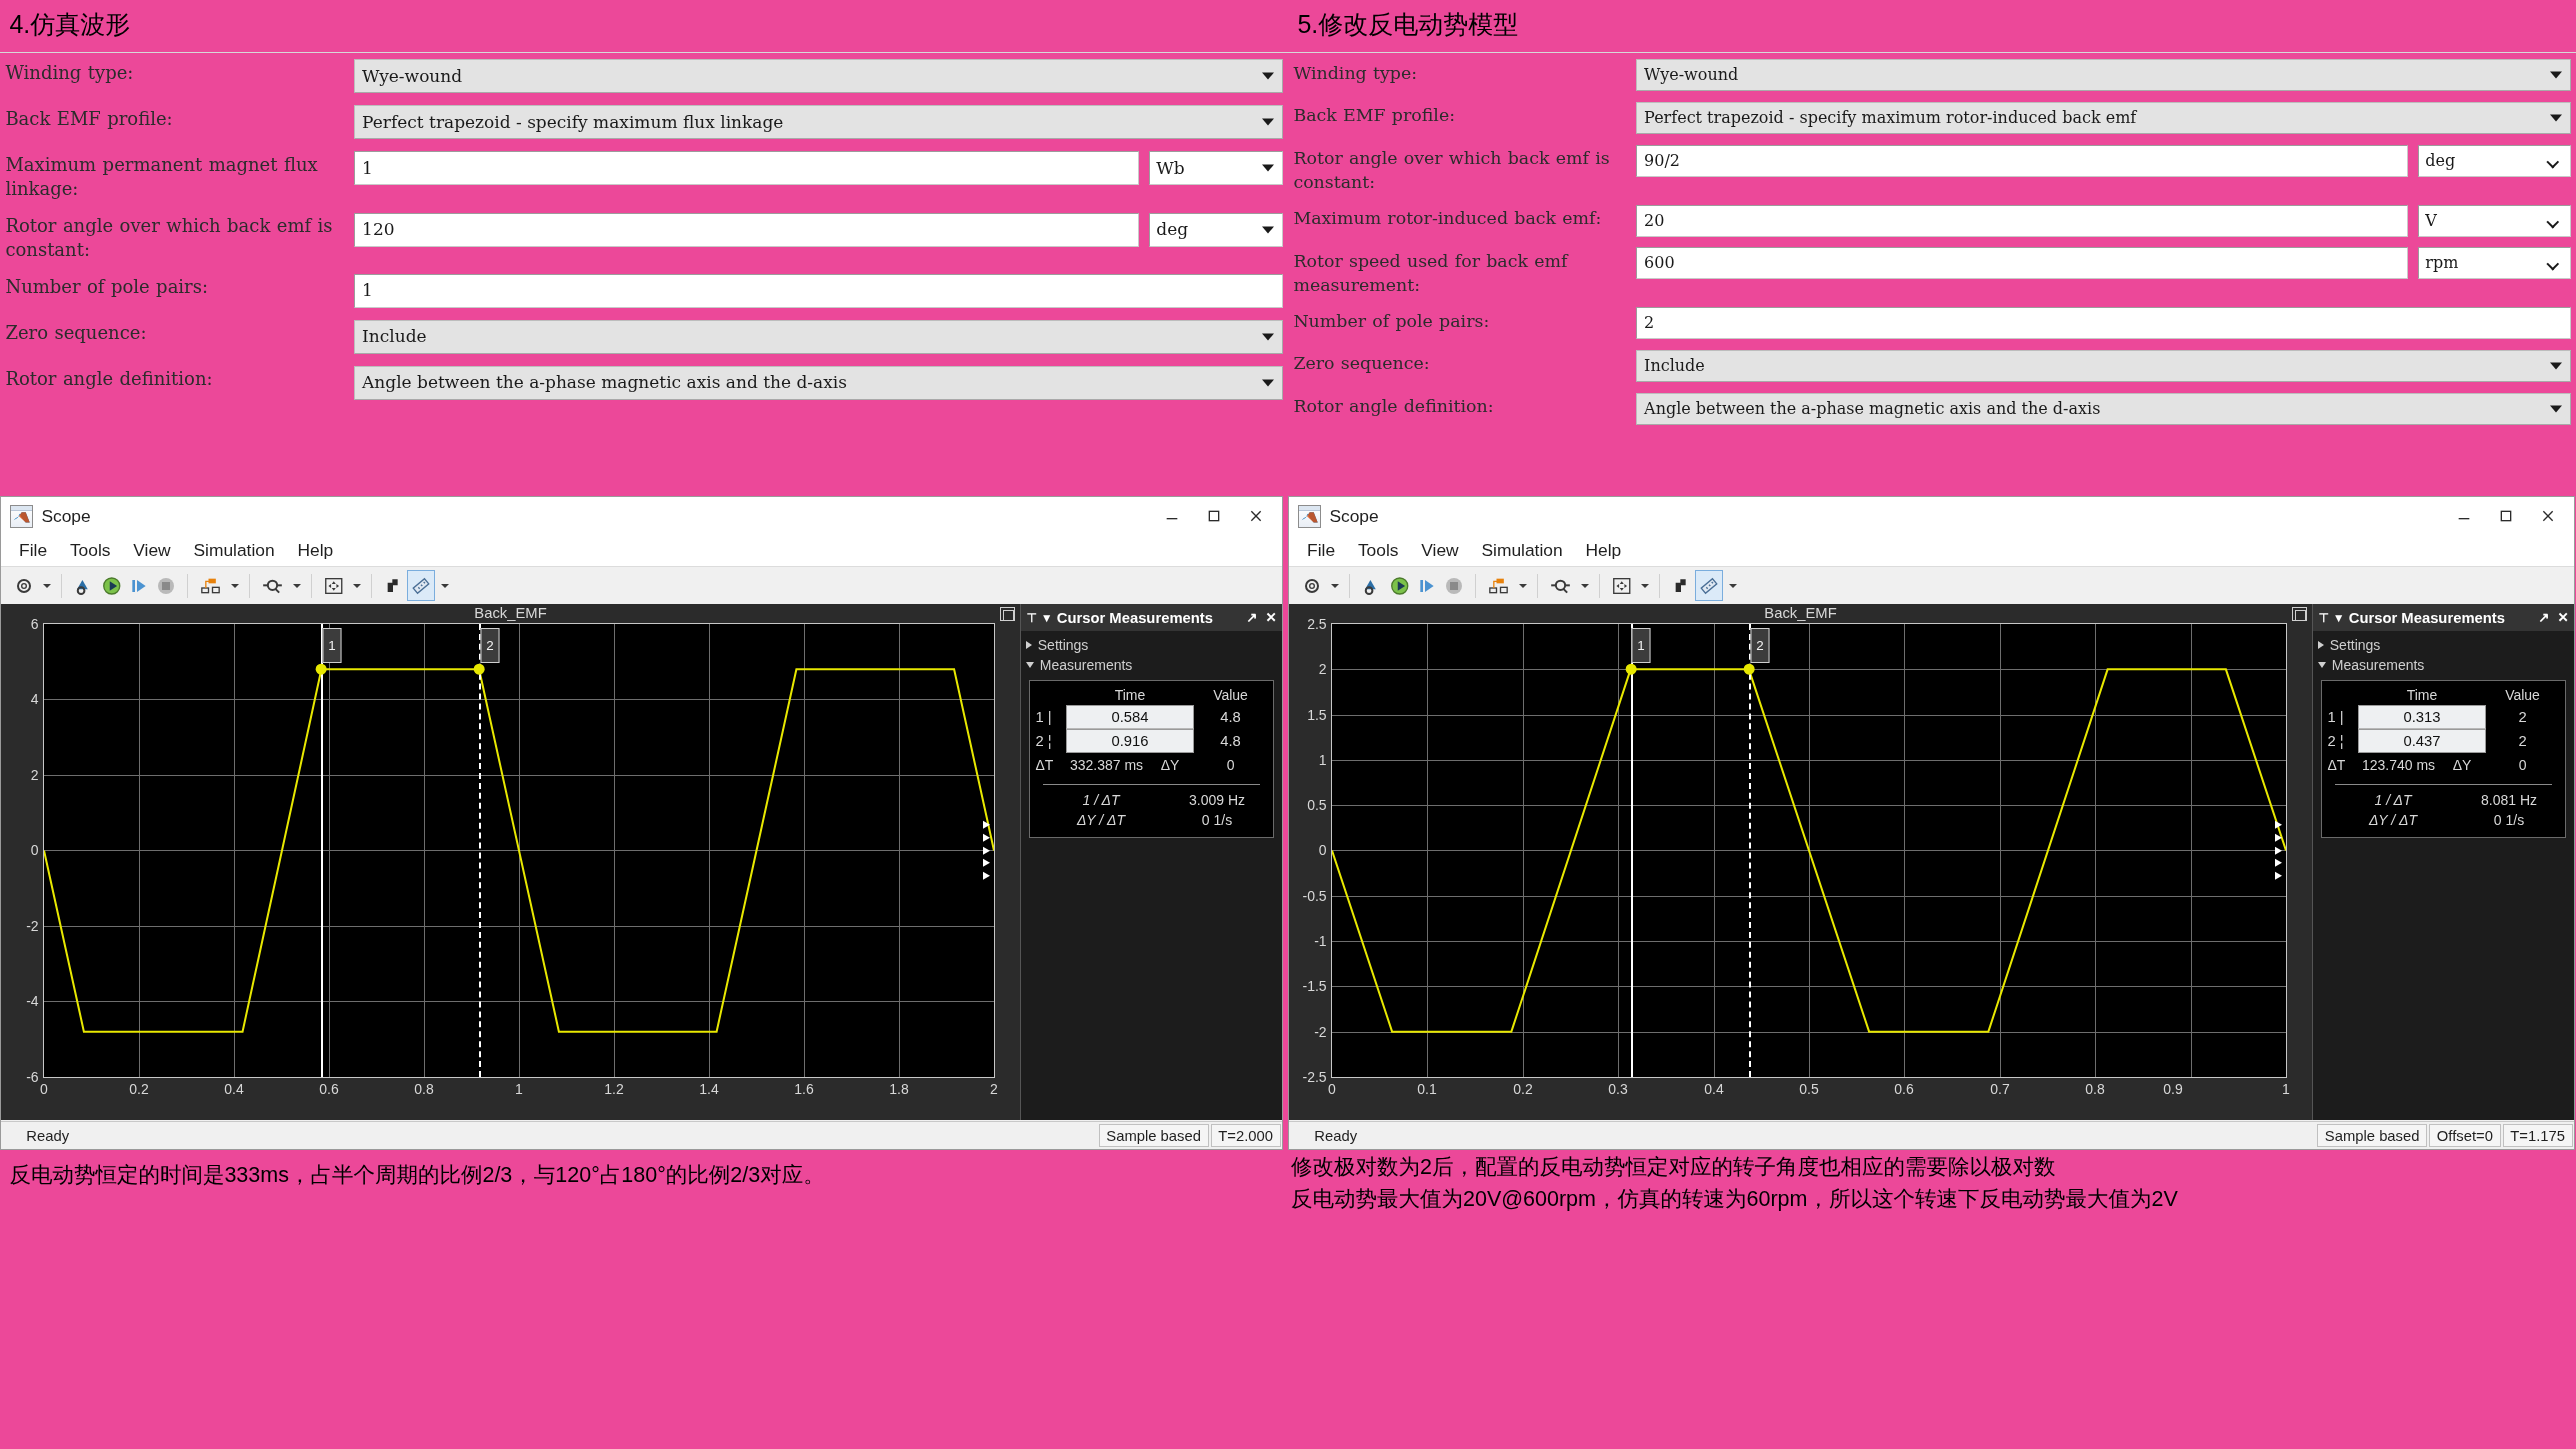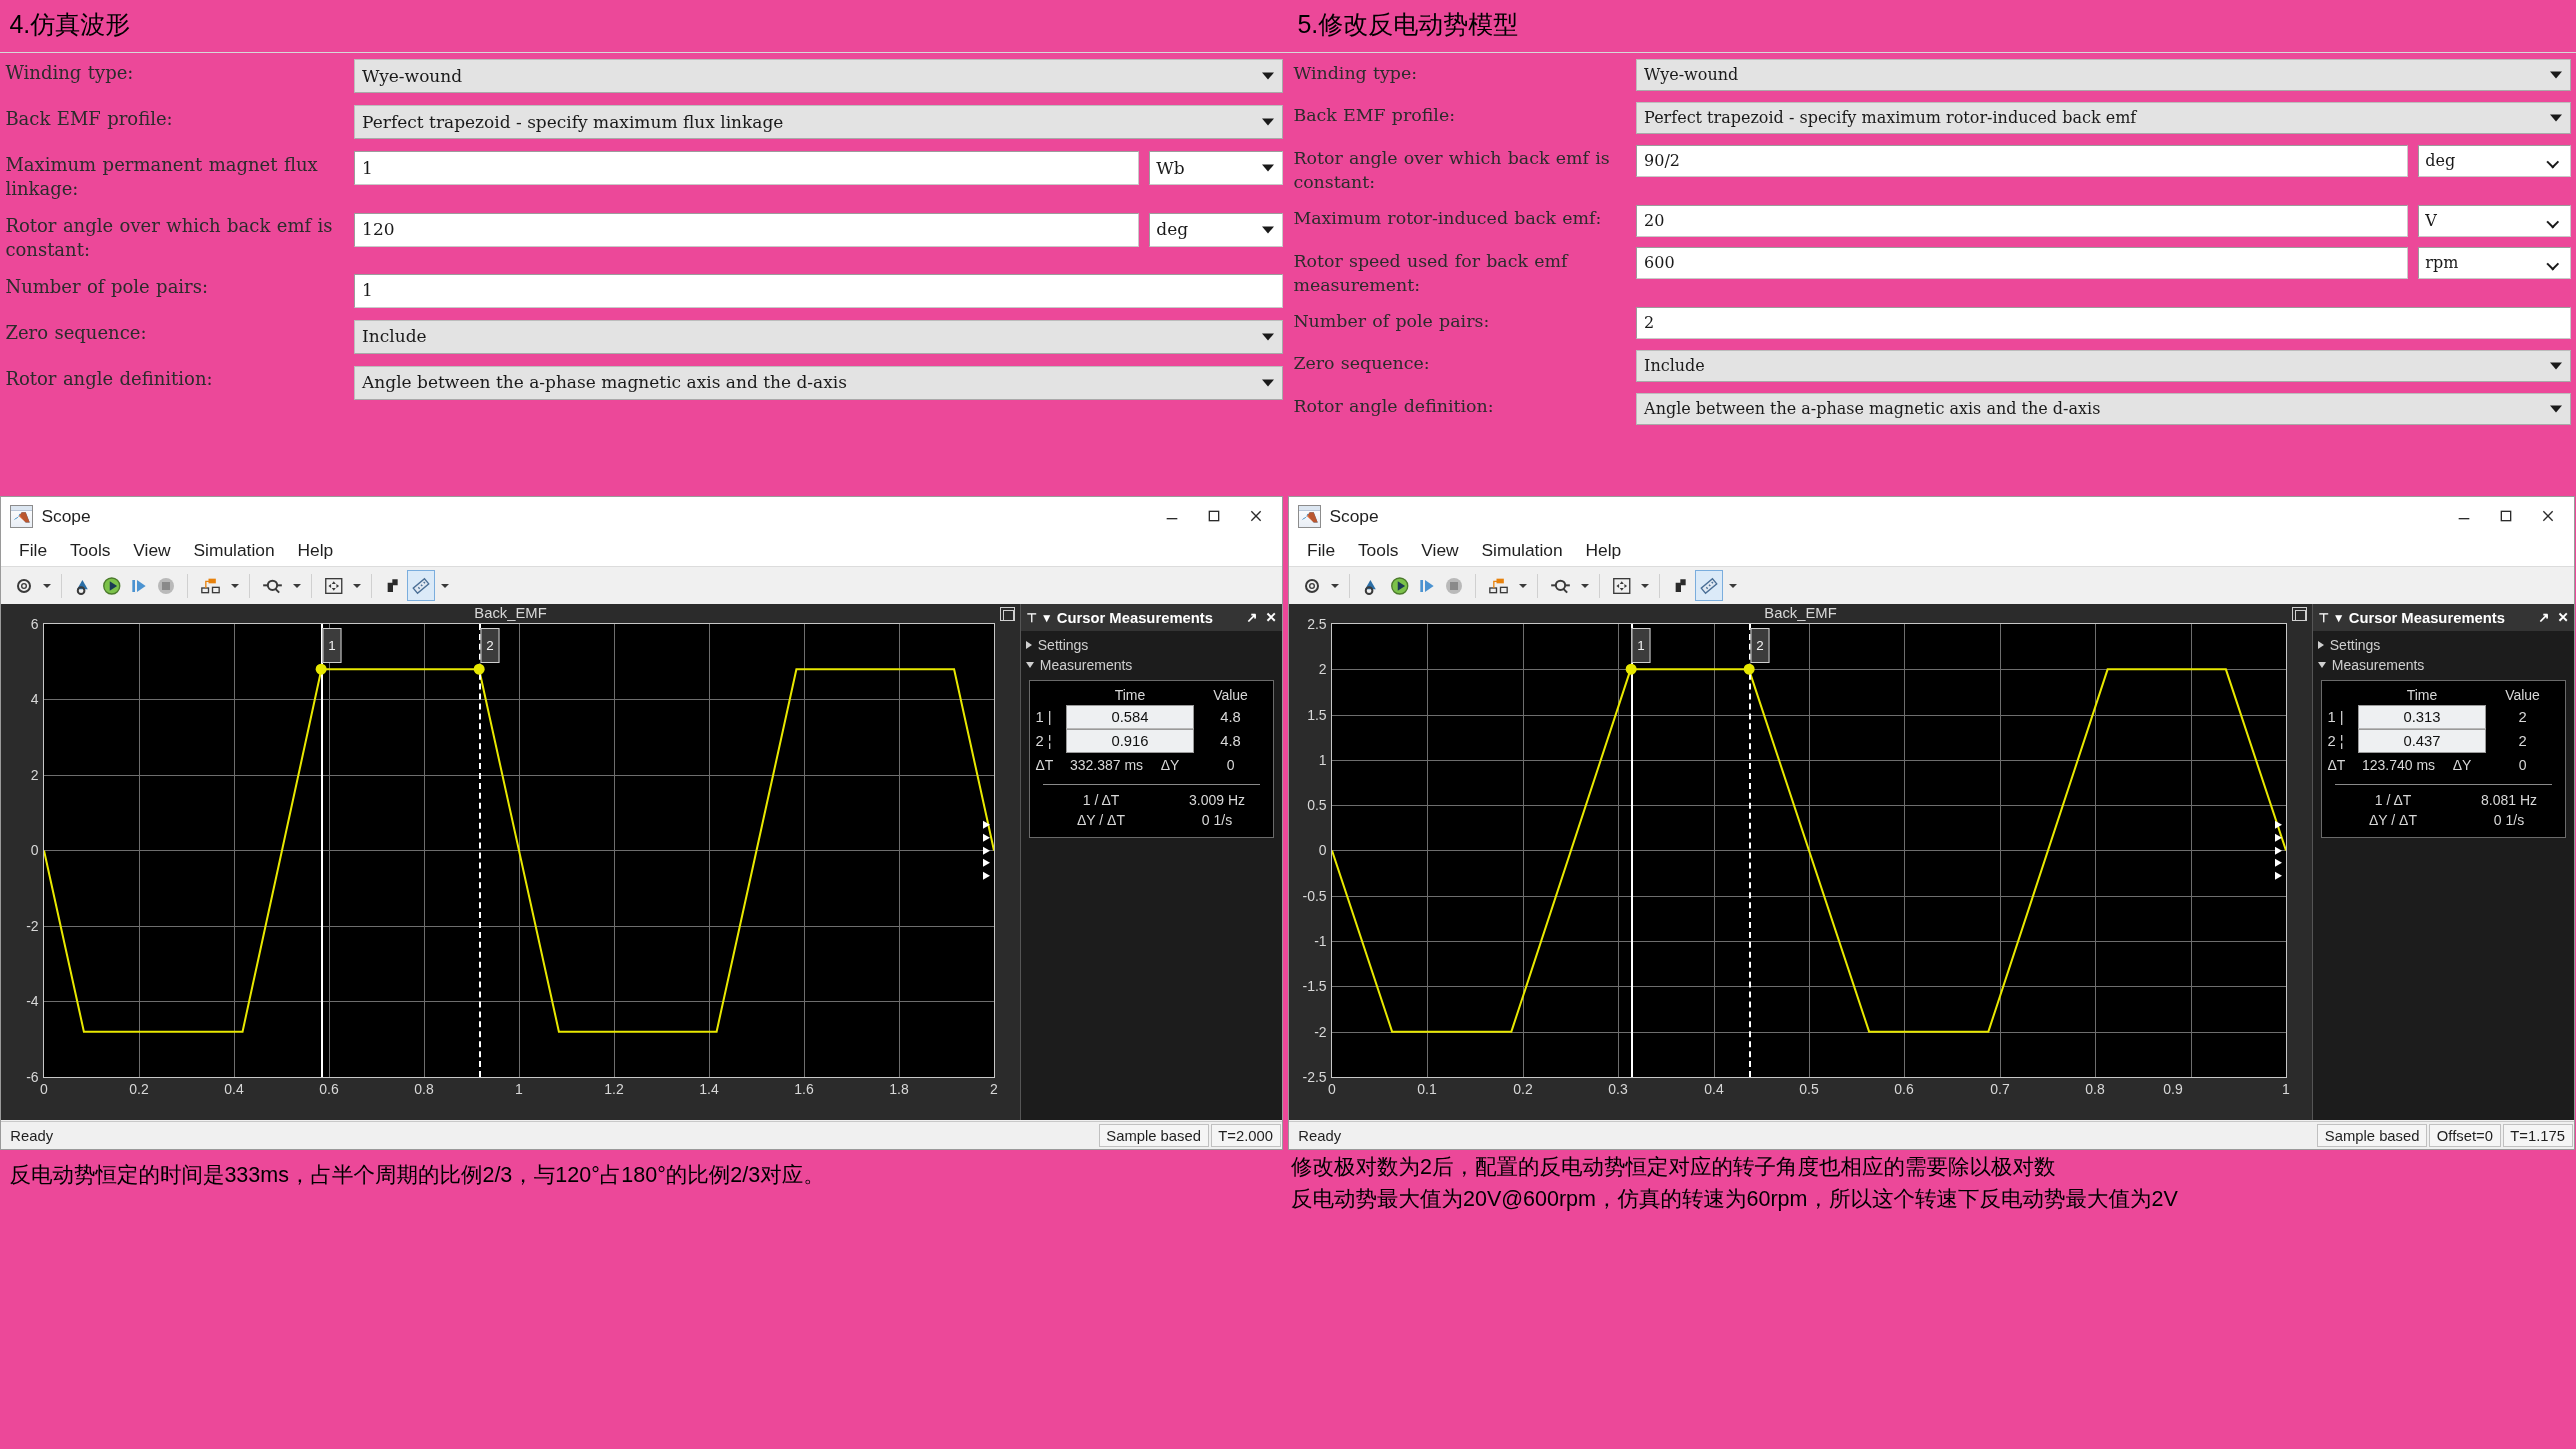--- a/index.html
+++ b/index.html
@@ -235,29 +235,29 @@
     font-size:14.8px;
   }
   .tfield.top { border-bottom:0.7px solid #b8b8b8; }
   .cmt-delta { display:flex; color:#d8d8d8; font-size:14px; padding:4px 0 1.3px 0; align-items:center;}
   .cmt-delta .c1 { width:31px; }
   .cmt-delta .c2 { flex:1 1 auto; text-align:center; }
   .cmt-delta .c3a { width:47px; text-align:center; }
   .cmt-delta .c3 { width:74px; text-align:center; }
   .cm-hr { border-top:0.7px solid #8a8a8a; margin:9.4px 8px 5.4px 8px; }
   .cm-f { display:flex; color:#d8d8d8; font-size:14px; padding:2px 0; }
-  .cm-f .l { flex:1 1 auto; text-align:center; }
+  .cm-f .l { flex:1 1 auto; text-align:center;font-style:italic; }
   .cm-f .r { width:101px; text-align:center; }
 
   .statusbar {
     position:absolute; left:0; right:0; bottom:0; height:28px;
     background:#f0f0f0; border-top:0.7px solid #c8c8c8;
     display:flex; align-items:center; padding:0 1.3px;
   }
-  .sb-left { font-size:14.8px; color:#1f1f1f; padding-left:8px; flex:1 1 auto; }
+  .sb-left { font-size:14.8px; color:#1f1f1f; padding-left:24px; flex:1 1 auto; }
   .sb-cell {
     font-size:14.8px; color:#1f1f1f; border:0.7px solid #c0c0c0; background:#f5f5f5;
     height:23px; display:flex; align-items:center; padding:0 6.7px; margin-left:2px;
   }
 
   
   .caption {
     position:absolute; font-family:"Liberation Sans", sans-serif;
     font-size:21.5px; color:#000; line-height:1.5; white-space:pre-line;
   }

